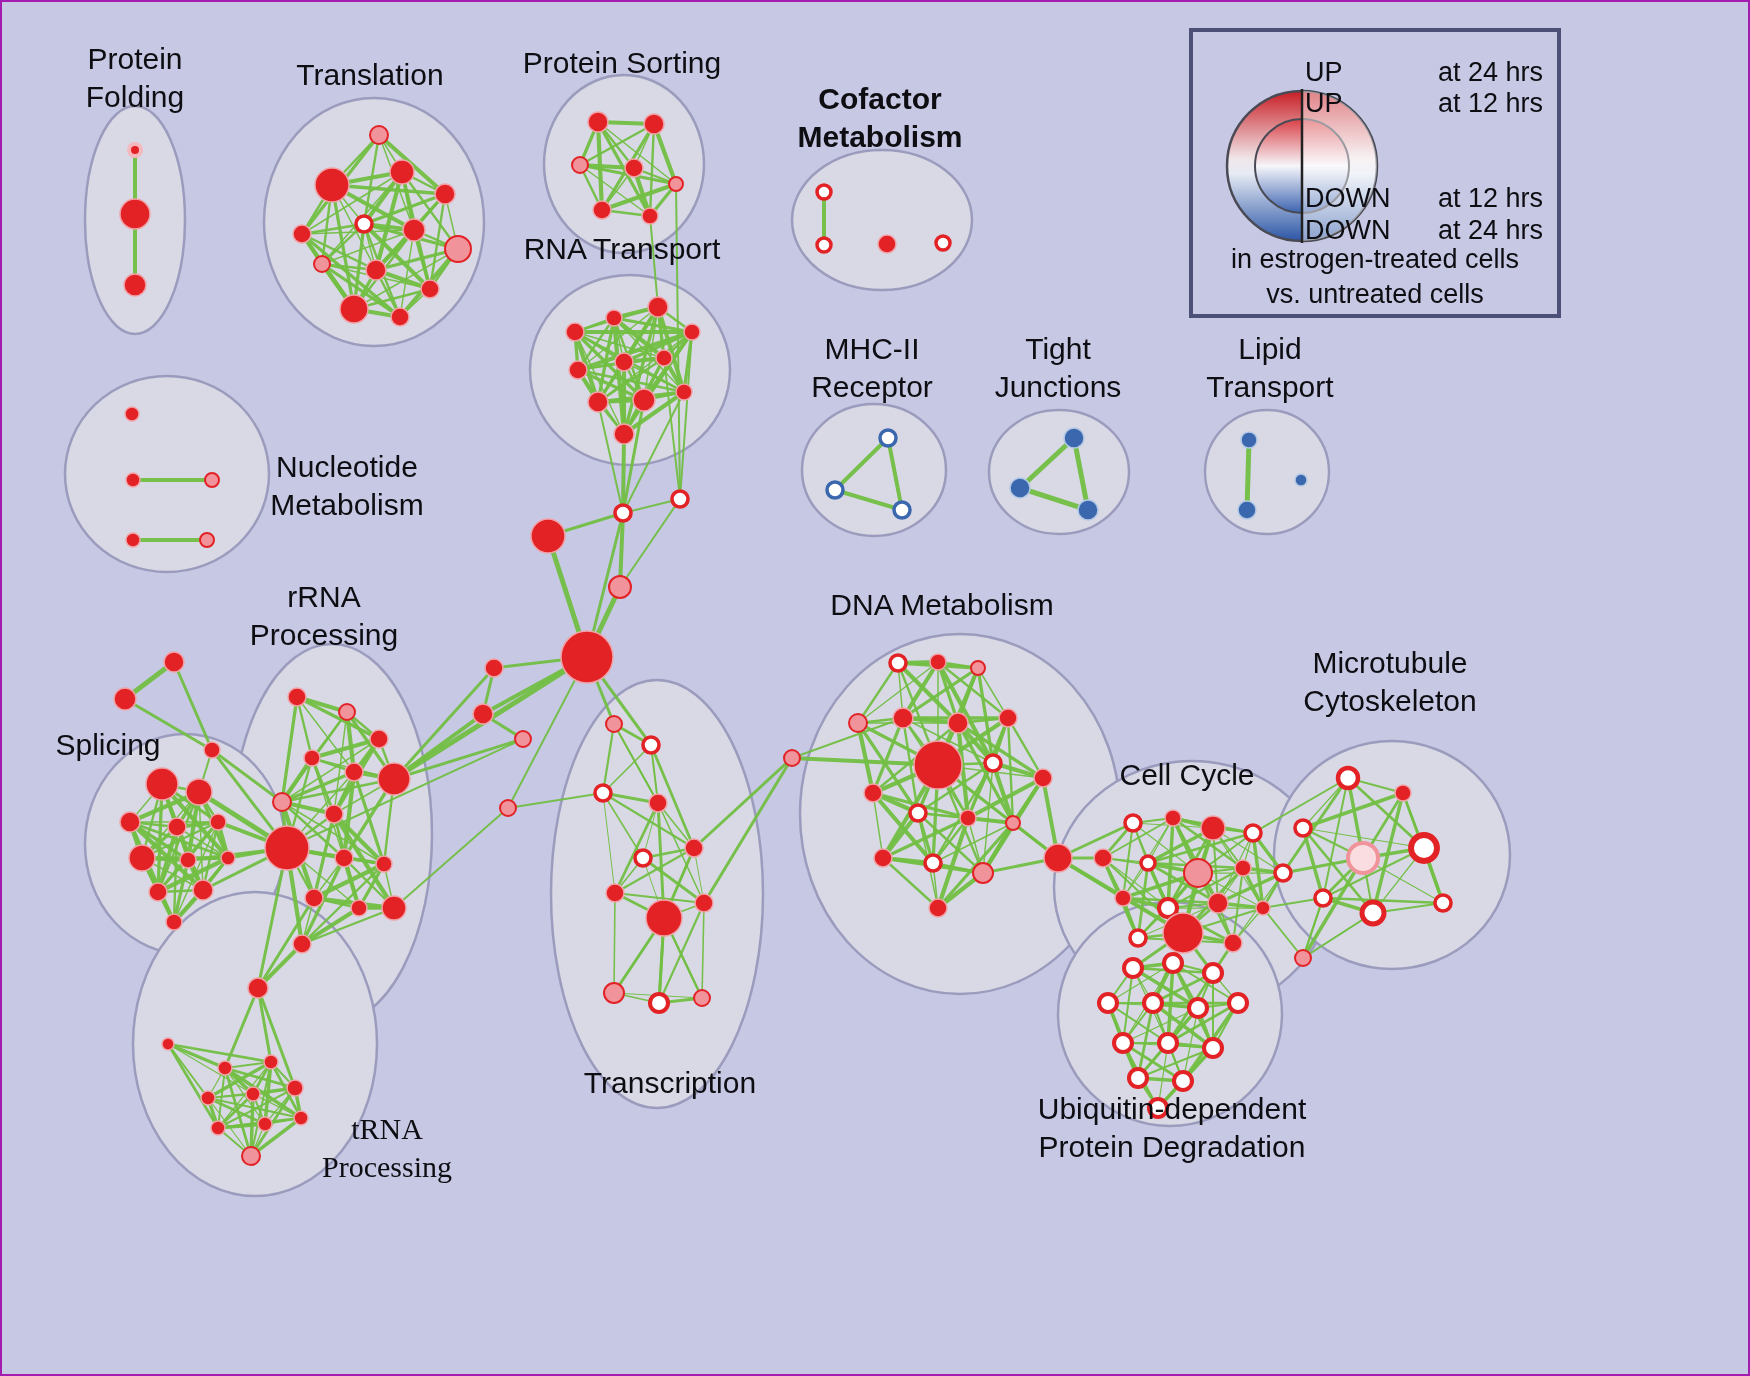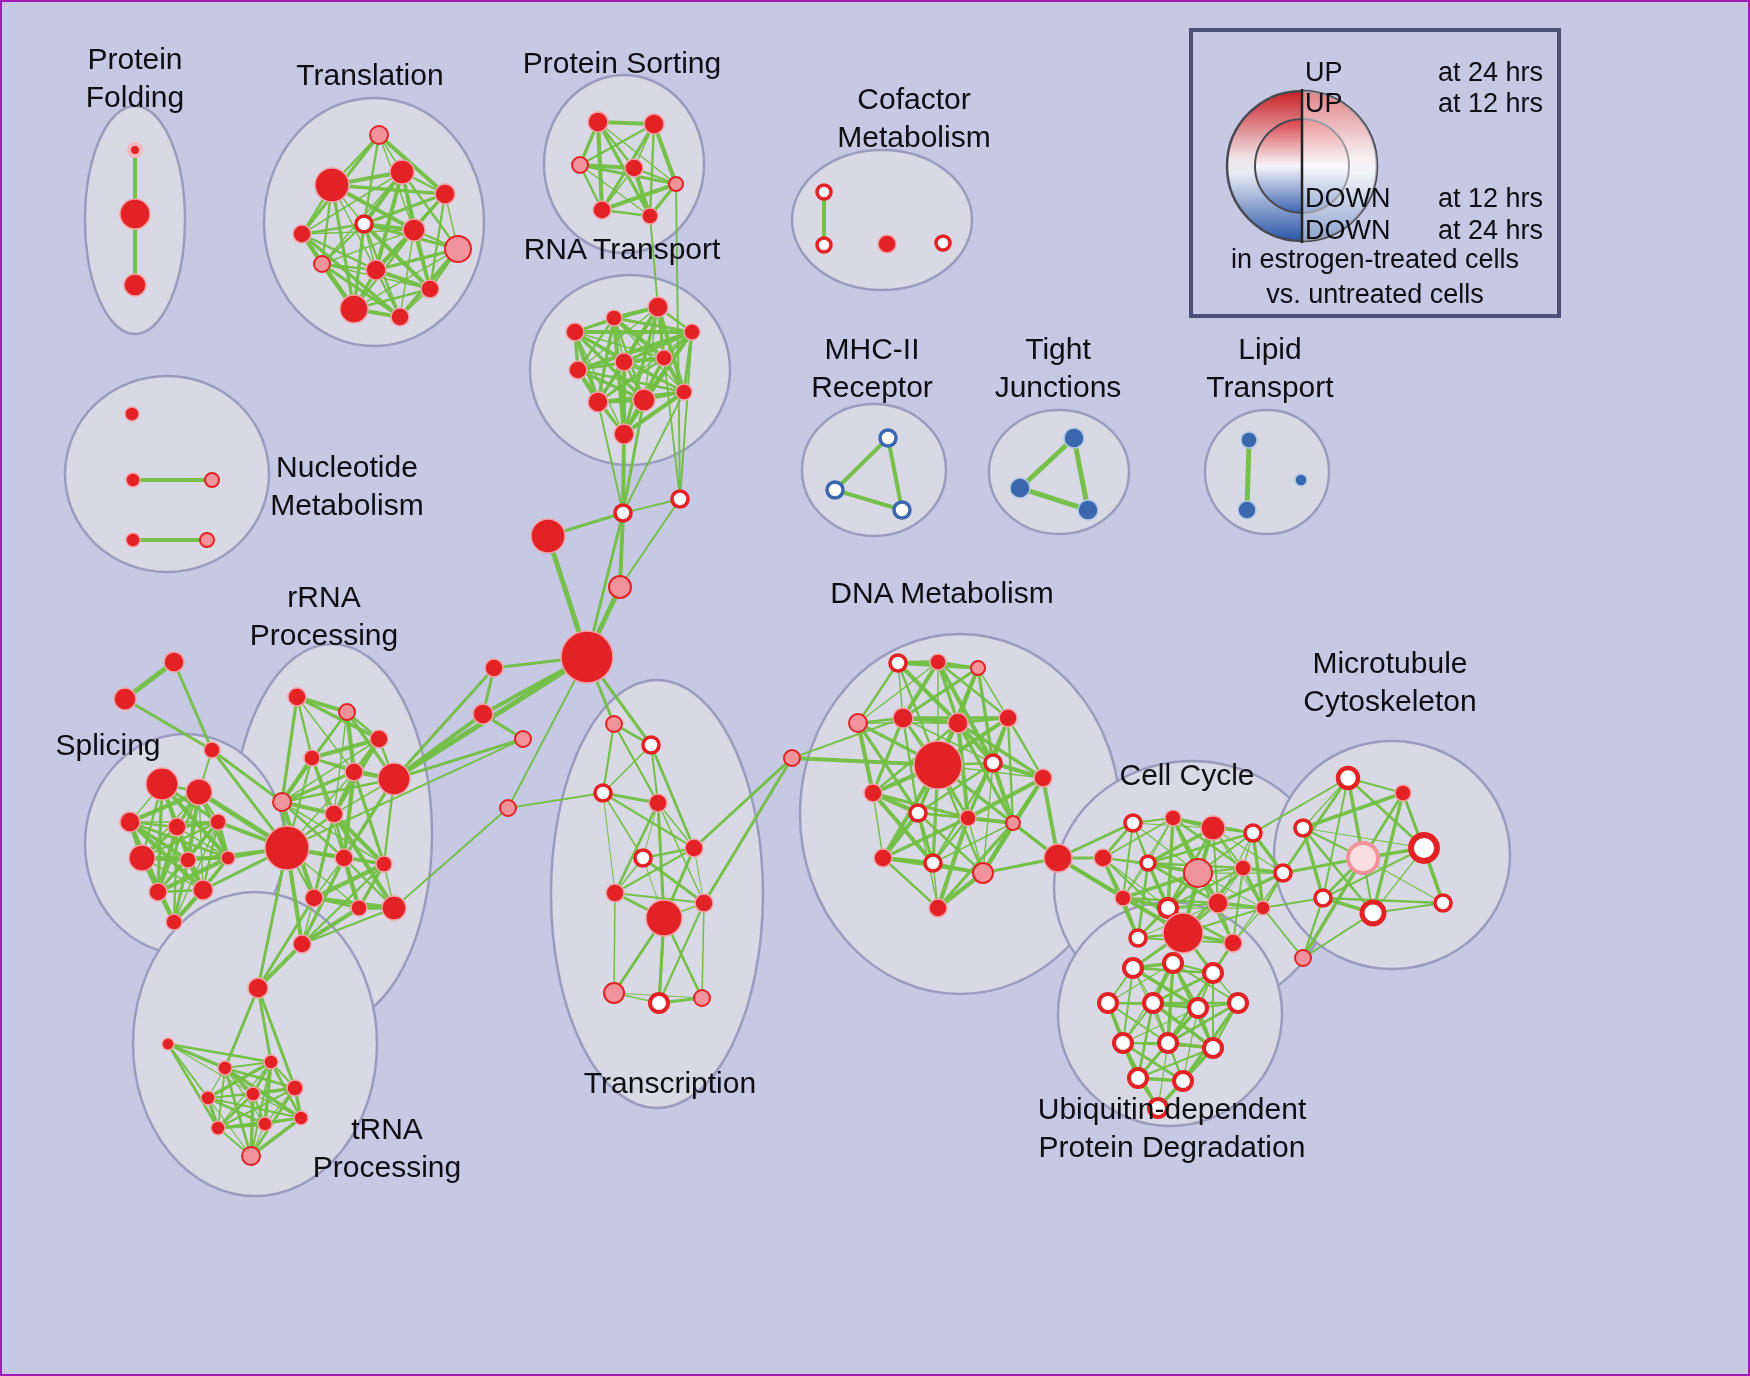--- a/index.html
+++ b/index.html
@@ -903,38 +903,38 @@
       <circle cx="1136" cy="1076" r="9" fill="#ffffff" stroke="#e32226" stroke-width="4.05"></circle>
       <circle cx="1181" cy="1079" r="9" fill="#ffffff" stroke="#e32226" stroke-width="4.05"></circle>
       <circle cx="1156" cy="1106" r="9" fill="#ffffff" stroke="#e32226" stroke-width="4.05"></circle>
     </svg>
 
   <div id="labels">
       <div class="net-label" style="left: 133px; top: 38px;">Protein
 Folding</div>
       <div class="net-label" style="left: 368px; top: 54px; text-align: right;">Translation</div>
       <div class="net-label" style="left: 620px; top: 42px;">Protein Sorting</div>
-      <div class="net-label" style="left: 912px; top: 78px;">Cofactor
+      <div class="net-label" style="left: 878px; top: 78px; font-weight: bold;">Cofactor
 Metabolism</div>
       <div class="net-label" style="left: 620px; top: 228px;">RNA Transport</div>
       <div class="net-label" style="left: 870px; top: 328px;">MHC-II
 Receptor</div>
       <div class="net-label" style="left: 1056px; top: 328px;">Tight
 Junctions</div>
       <div class="net-label" style="left: 1268px; top: 328px;">Lipid
 Transport</div>
       <div class="net-label" style="left: 345px; top: 446px;">Nucleotide
 Metabolism</div>
       <div class="net-label" style="left: 322px; top: 576px;">rRNA
 Processing</div>
       <div class="net-label" style="left: 106px; top: 724px;">Splicing</div>
-      <div class="net-label" style="left: 385px; top: 1108px;">tRNA
+      <div class="net-label" style="left: 385px; top: 1108px; font-family: Liberation Serif, serif;">tRNA
 Processing</div>
       <div class="net-label" style="left: 668px; top: 1062px;">Transcription</div>
-      <div class="net-label" style="left: 940px; top: 572px; text-align: center;">DNA Metabolism</div>
+      <div class="net-label" style="left: 940px; top: 584px; text-align: center;">DNA Metabolism</div>
       <div class="net-label" style="left: 1185px; top: 754px;">Cell Cycle</div>
       <div class="net-label" style="left: 1170px; top: 1088px;">Ubiquitin-dependent
 Protein Degradation</div>
       <div class="net-label" style="left: 1388px; top: 642px;">Microtubule
 Cytoskeleton</div>
     </div>
 
   <div class="legend">
     <svg class="legend-svg" viewBox="0 0 364 282">
       <defs>

